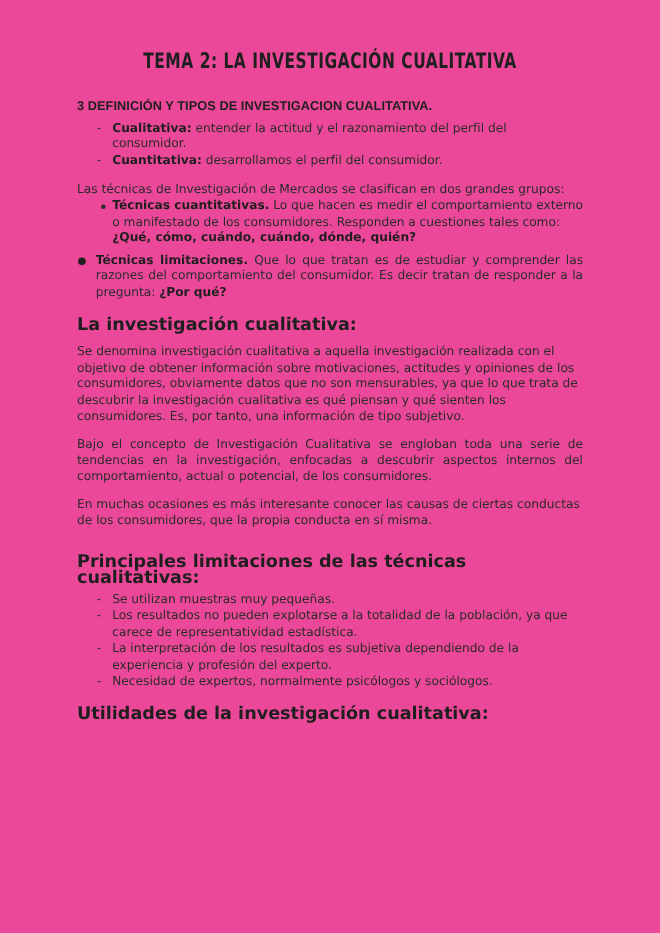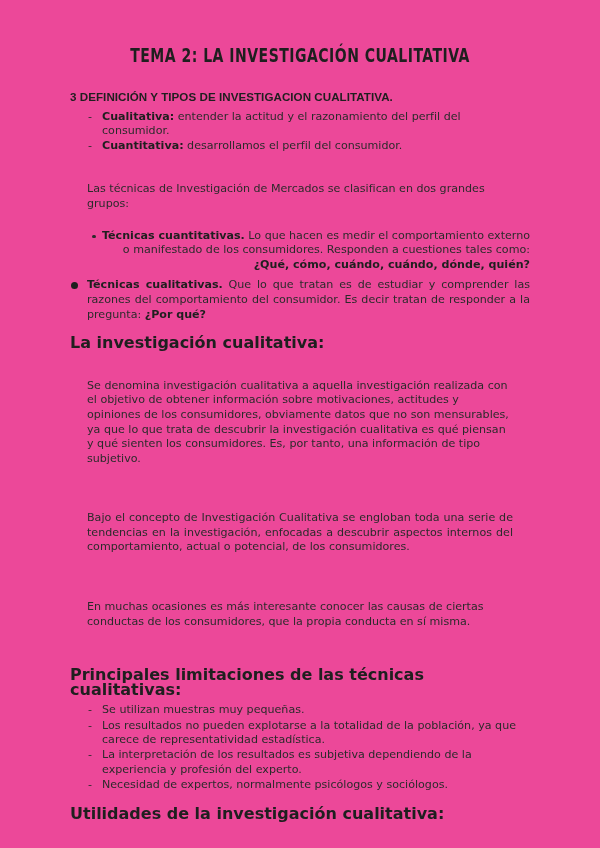--- a/index.html
+++ b/index.html
@@ -56,21 +56,21 @@
   }
 
   .h-sub {
     font-weight: 700;
     font-size: 16px;
     color: #1f1f1f;
     margin: 0;
   }
 
   p.para {
-    margin: 17px;
+    margin: 0;
     font-size: 11.1px;
     line-height: 14.6px;
   }
   p.para.justify { text-align: justify; }
 
   .gap-s  { height: 6px; }
   .gap-m  { height: 11px; }
   .gap-l  { height: 14px; }
 
   
@@ -92,21 +92,20 @@
     top: 0;
     color: #2b2b2b;
     font-weight: 400;
   }
 
   
   ul.dot-list {
     list-style: none;
     margin: 0;
     padding: 0;
-    text-align: right;
   }
   ul.dot-list > li {
     position: relative;
     padding-left: 32px;
     line-height: 14.6px;
   }
   ul.dot-list > li::before {
     content: "";
     position: absolute;
     left: 22px;
@@ -165,21 +164,21 @@
 
     <ul class="dot-list">
       <li>
         <span class="lead">Técnicas cuantitativas.</span><span> Lo que hacen es medir el comportamiento externo o manifestado de los consumidores. Responden a cuestiones tales como: </span><b>¿Qué, cómo, cuándo, cuándo, dónde, quién?</b>
       </li>
     </ul>
 
     <div class="gap-s"></div>
 
     <div class="big-bullet">
-      <span class="lead">Técnicas cualitativas.</span><span> Que lo que tratan es de estudiar y comprender las razones del comportamiento del consumidor. Es decir tratan de responder a la pregunta: </span><b>¿Por qué?</b>
+      <span class="lead">Técnicas limitaciones.</span><span> Que lo que tratan es de estudiar y comprender las razones del comportamiento del consumidor. Es decir tratan de responder a la pregunta: </span><b>¿Por qué?</b>
     </div>
 
     <div class="gap-l"></div>
 
     <div class="h-sub">La investigación cualitativa:</div>
 
     <div class="gap-m"></div>
 
     <p class="para">Se denomina investigación cualitativa a aquella investigación realizada con el objetivo de obtener información sobre motivaciones, actitudes y opiniones de los consumidores, obviamente datos que no son mensurables, ya que lo que trata de descubrir la investigación cualitativa es qué piensan y qué sienten los consumidores. Es, por tanto, una información de tipo subjetivo.</p>
 

